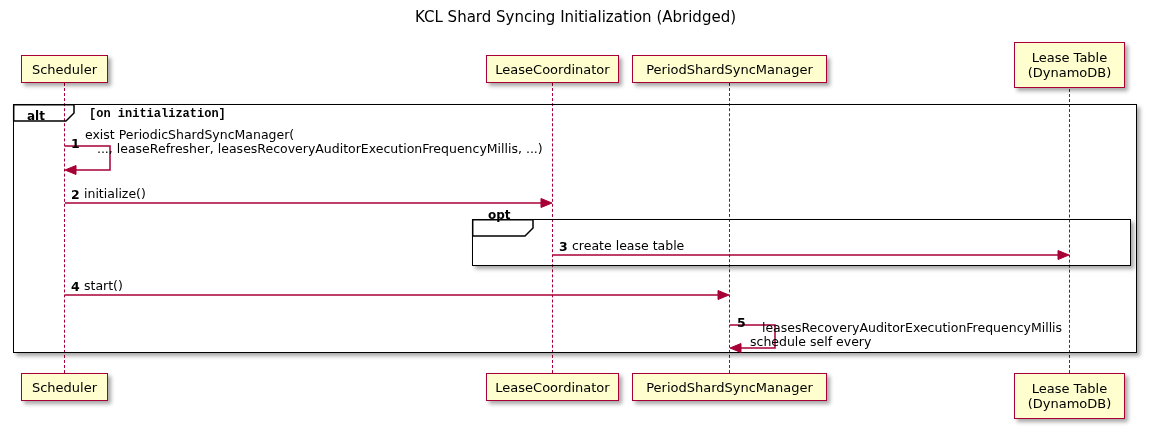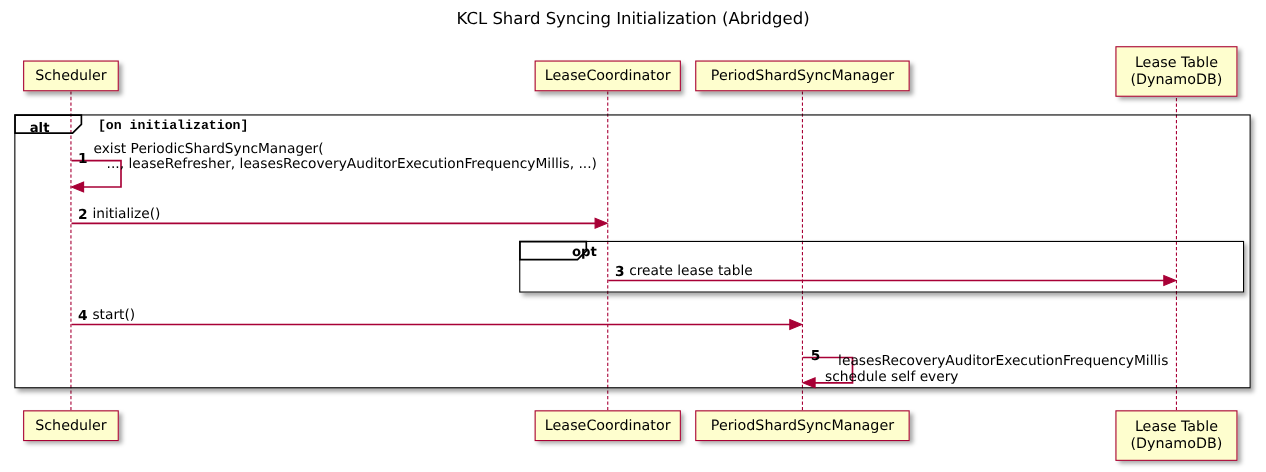--- a/index.html
+++ b/index.html
@@ -135,21 +135,21 @@
     <path d="M 729 295 L 718 290.5 L 718 299.5 Z" fill="#A80036" stroke="#A80036" stroke-width="1"></path>
 
     <path d="M 730 325 L 775 325 L 775 348 L 735 348" fill="none" stroke="#A80036" stroke-width="1.5"></path>
     <path d="M 730 348 L 741 343.5 L 741 352.5 Z" fill="#A80036" stroke="#A80036" stroke-width="1"></path>
   </svg>
 
   <div class="fragment-label" style="left:27px; top:109px;">alt</div>
   <div class="fragment-cond" style="left:89px; top:107px;">[on initialization]</div>
 
   <div class="fragment" style="left:472px; top:219px; width:659px; height:47px;"></div>
-  <div class="fragment-label" style="left:488px; top:222px;margin-left:32px;">opt</div>
+  <div class="fragment-label" style="left:488px; top:208px;">opt</div>
 
   <div class="msg-num" style="left:71px; top:136px;">1</div>
   <div class="msg-text" style="left:85px; top:128px;">exist PeriodicShardSyncManager(</div>
   <div class="msg-text" style="left:85px; top:142px;">   ..., leaseRefresher, leasesRecoveryAuditorExecutionFrequencyMillis, ...)</div>
 
   <div class="msg-num" style="left:71px; top:187px;">2</div>
   <div class="msg-text" style="left:84px; top:187px;">initialize()</div>
 
   <div class="msg-num" style="left:559px; top:239px;">3</div>
   <div class="msg-text" style="left:572px; top:239px;">create lease table</div>

